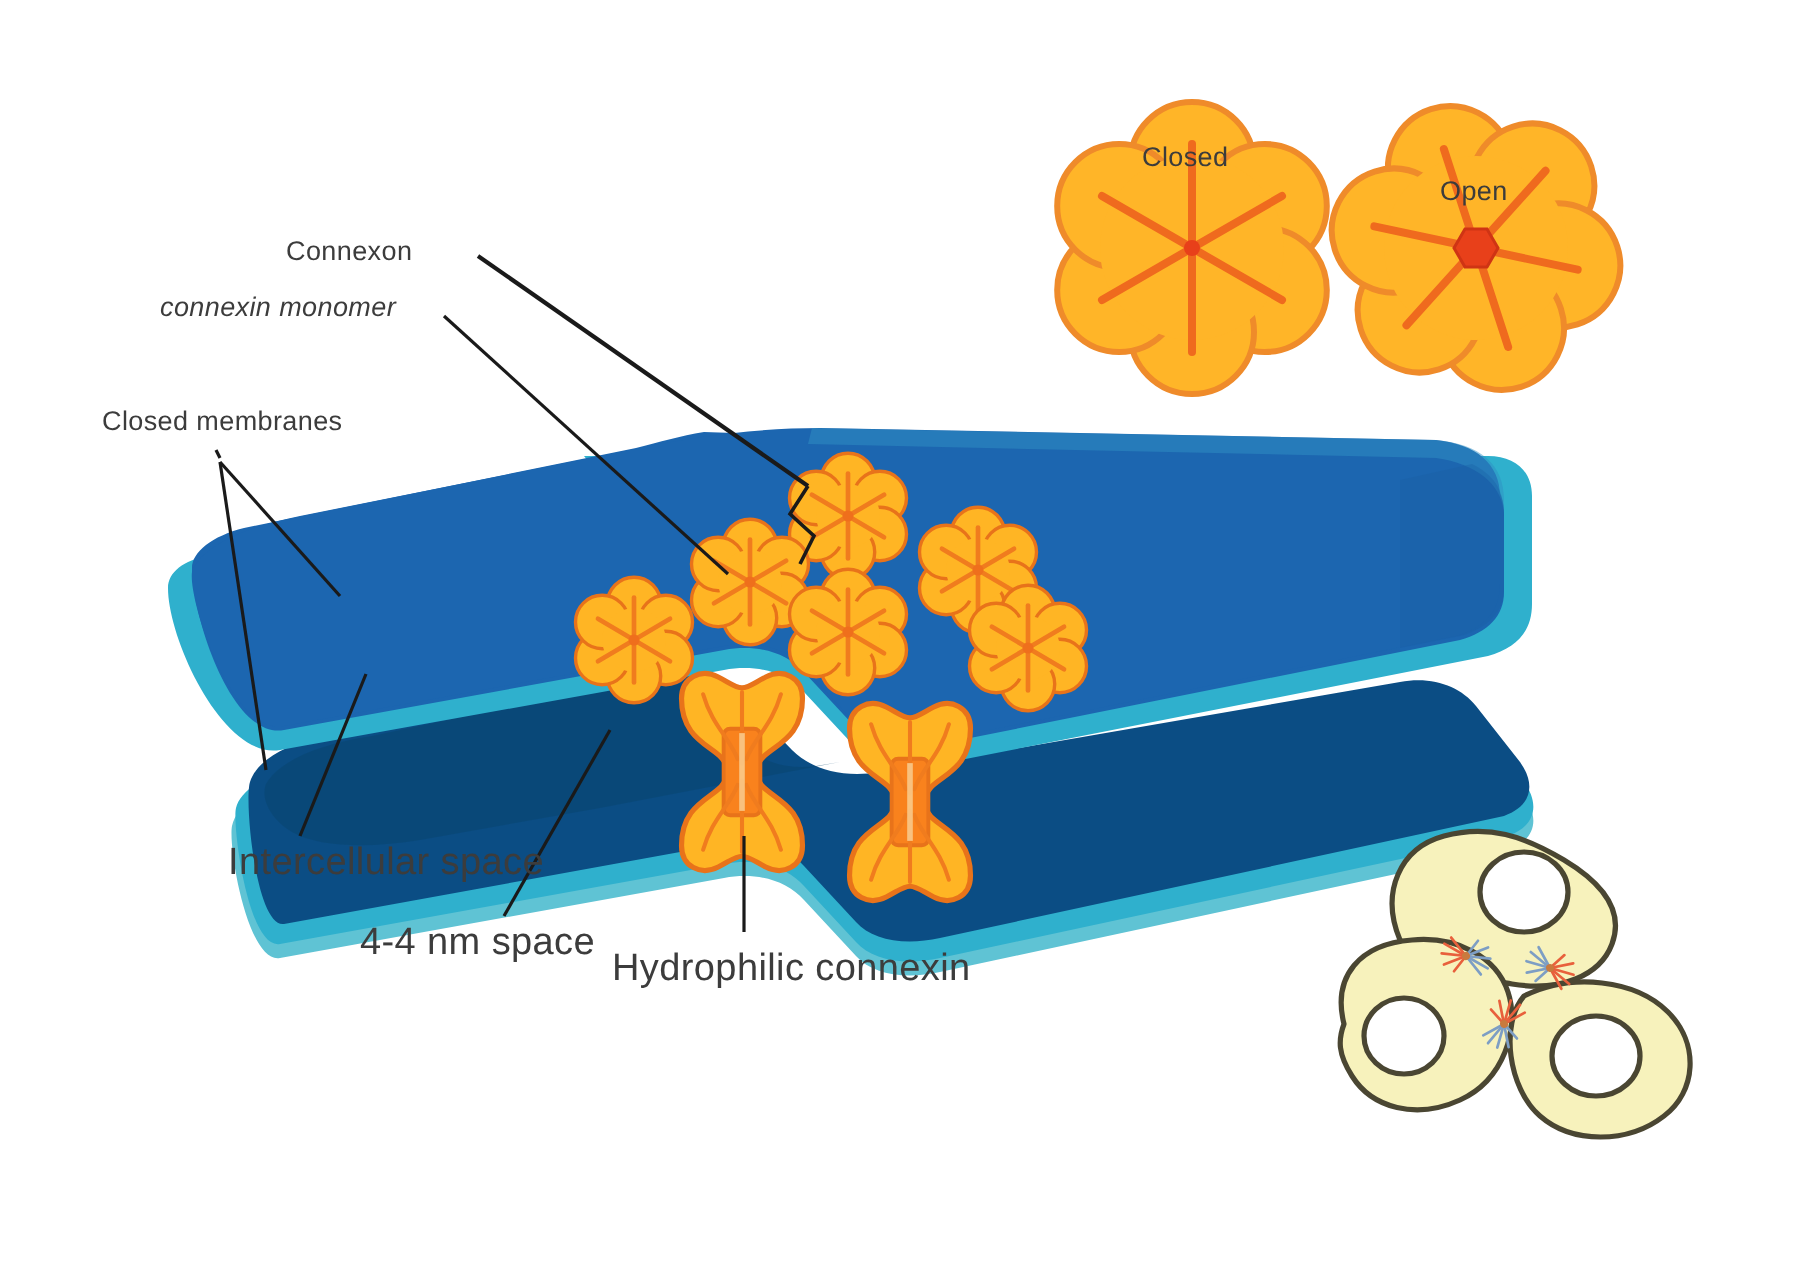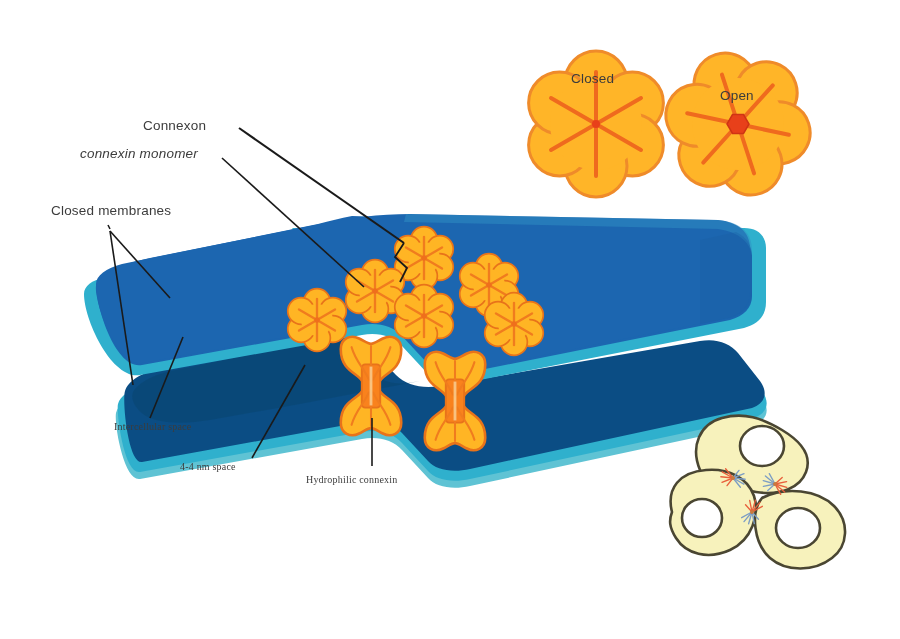--- a/index.html
+++ b/index.html
@@ -1,20 +1,20 @@
 <!DOCTYPE html>
 <html><head>
 <meta charset="utf-8">
 <style>
   html,body{margin:0;padding:0;background:#ffffff;}
   #stage{position:relative;width:900px;height:639px;background:#ffffff;overflow:hidden;
          font-family:"Liberation Sans","DejaVu Sans",sans-serif;}
   #art{position:absolute;left:0;top:0;width:900px;height:639px;}
   .lbl{position:absolute;color:#3c3c3c;font-size:13.5px;letter-spacing:.2px;white-space:nowrap;}
-  .lbl.sm{font-size:10px;font-family:Liberation Serif, serif;}
+  .lbl.sm{font-size:19px;}
   .lbl.hd{font-size:13.5px;}
 </style>
 </head>
 <body>
 
 <div id="stage">
 
   <svg id="art" viewBox="0 0 900 639">
     <defs>
 

